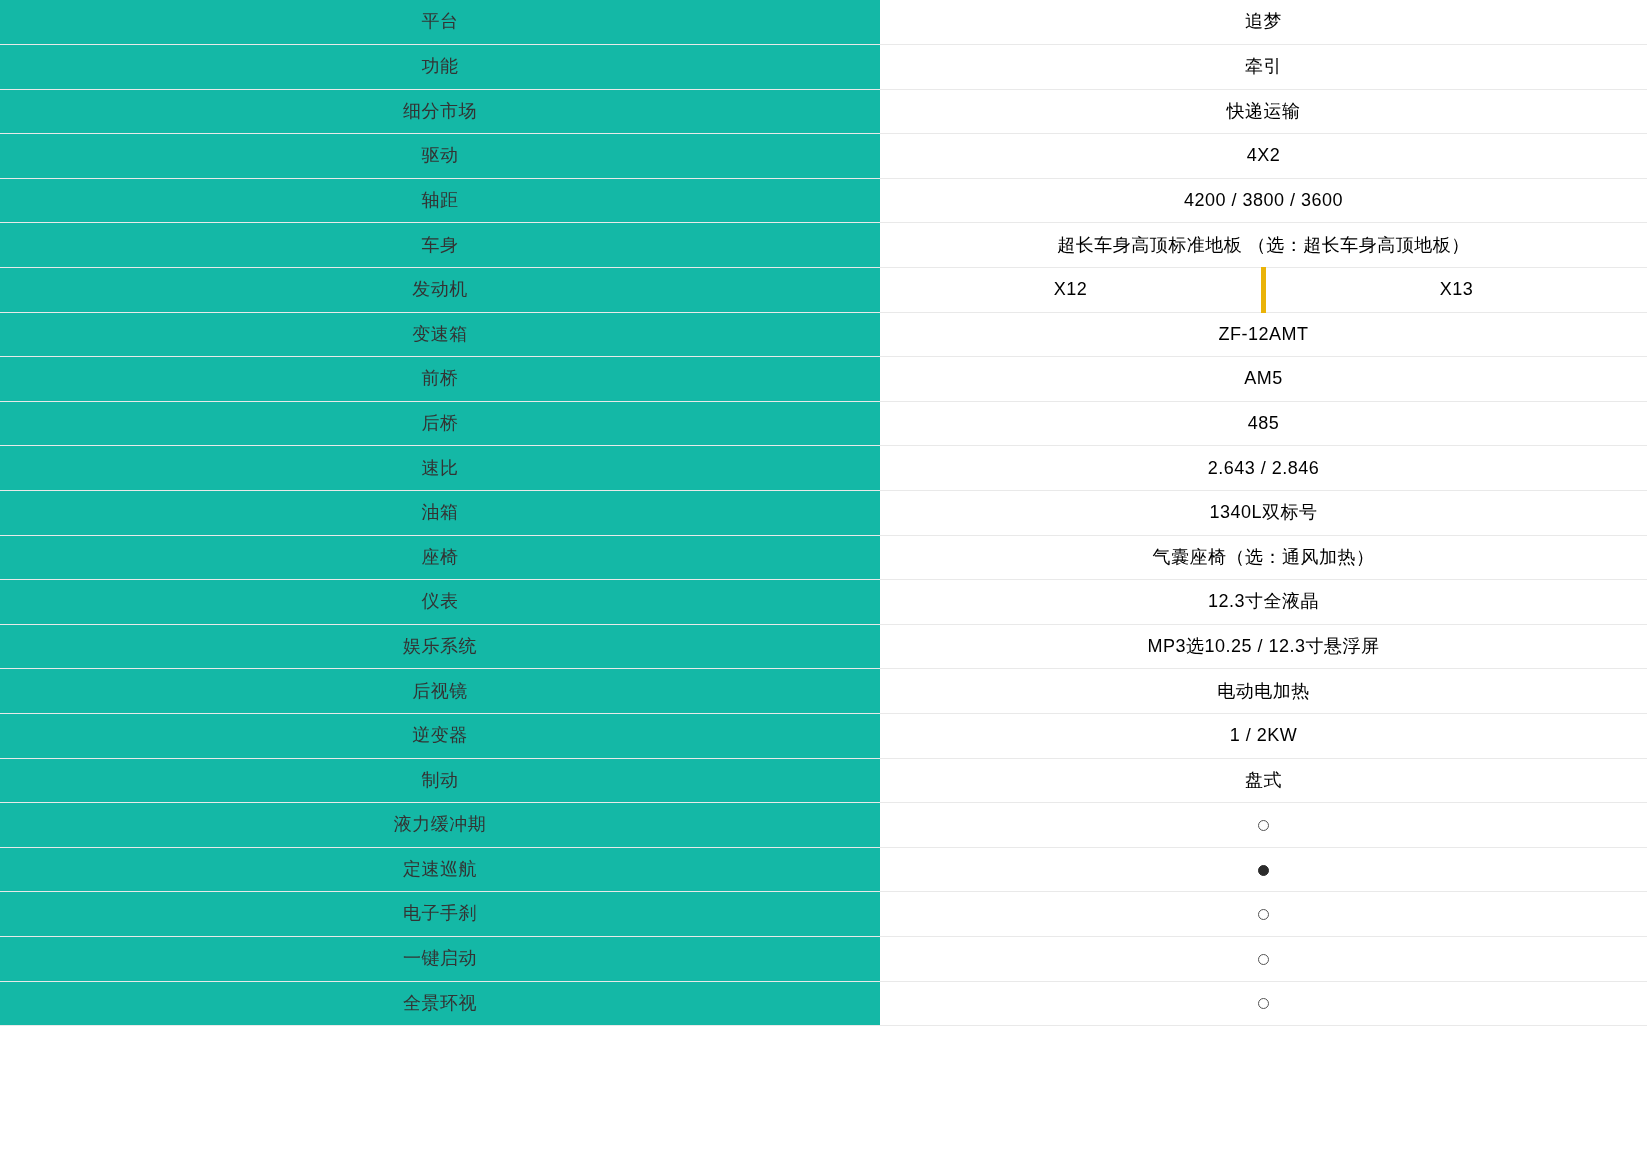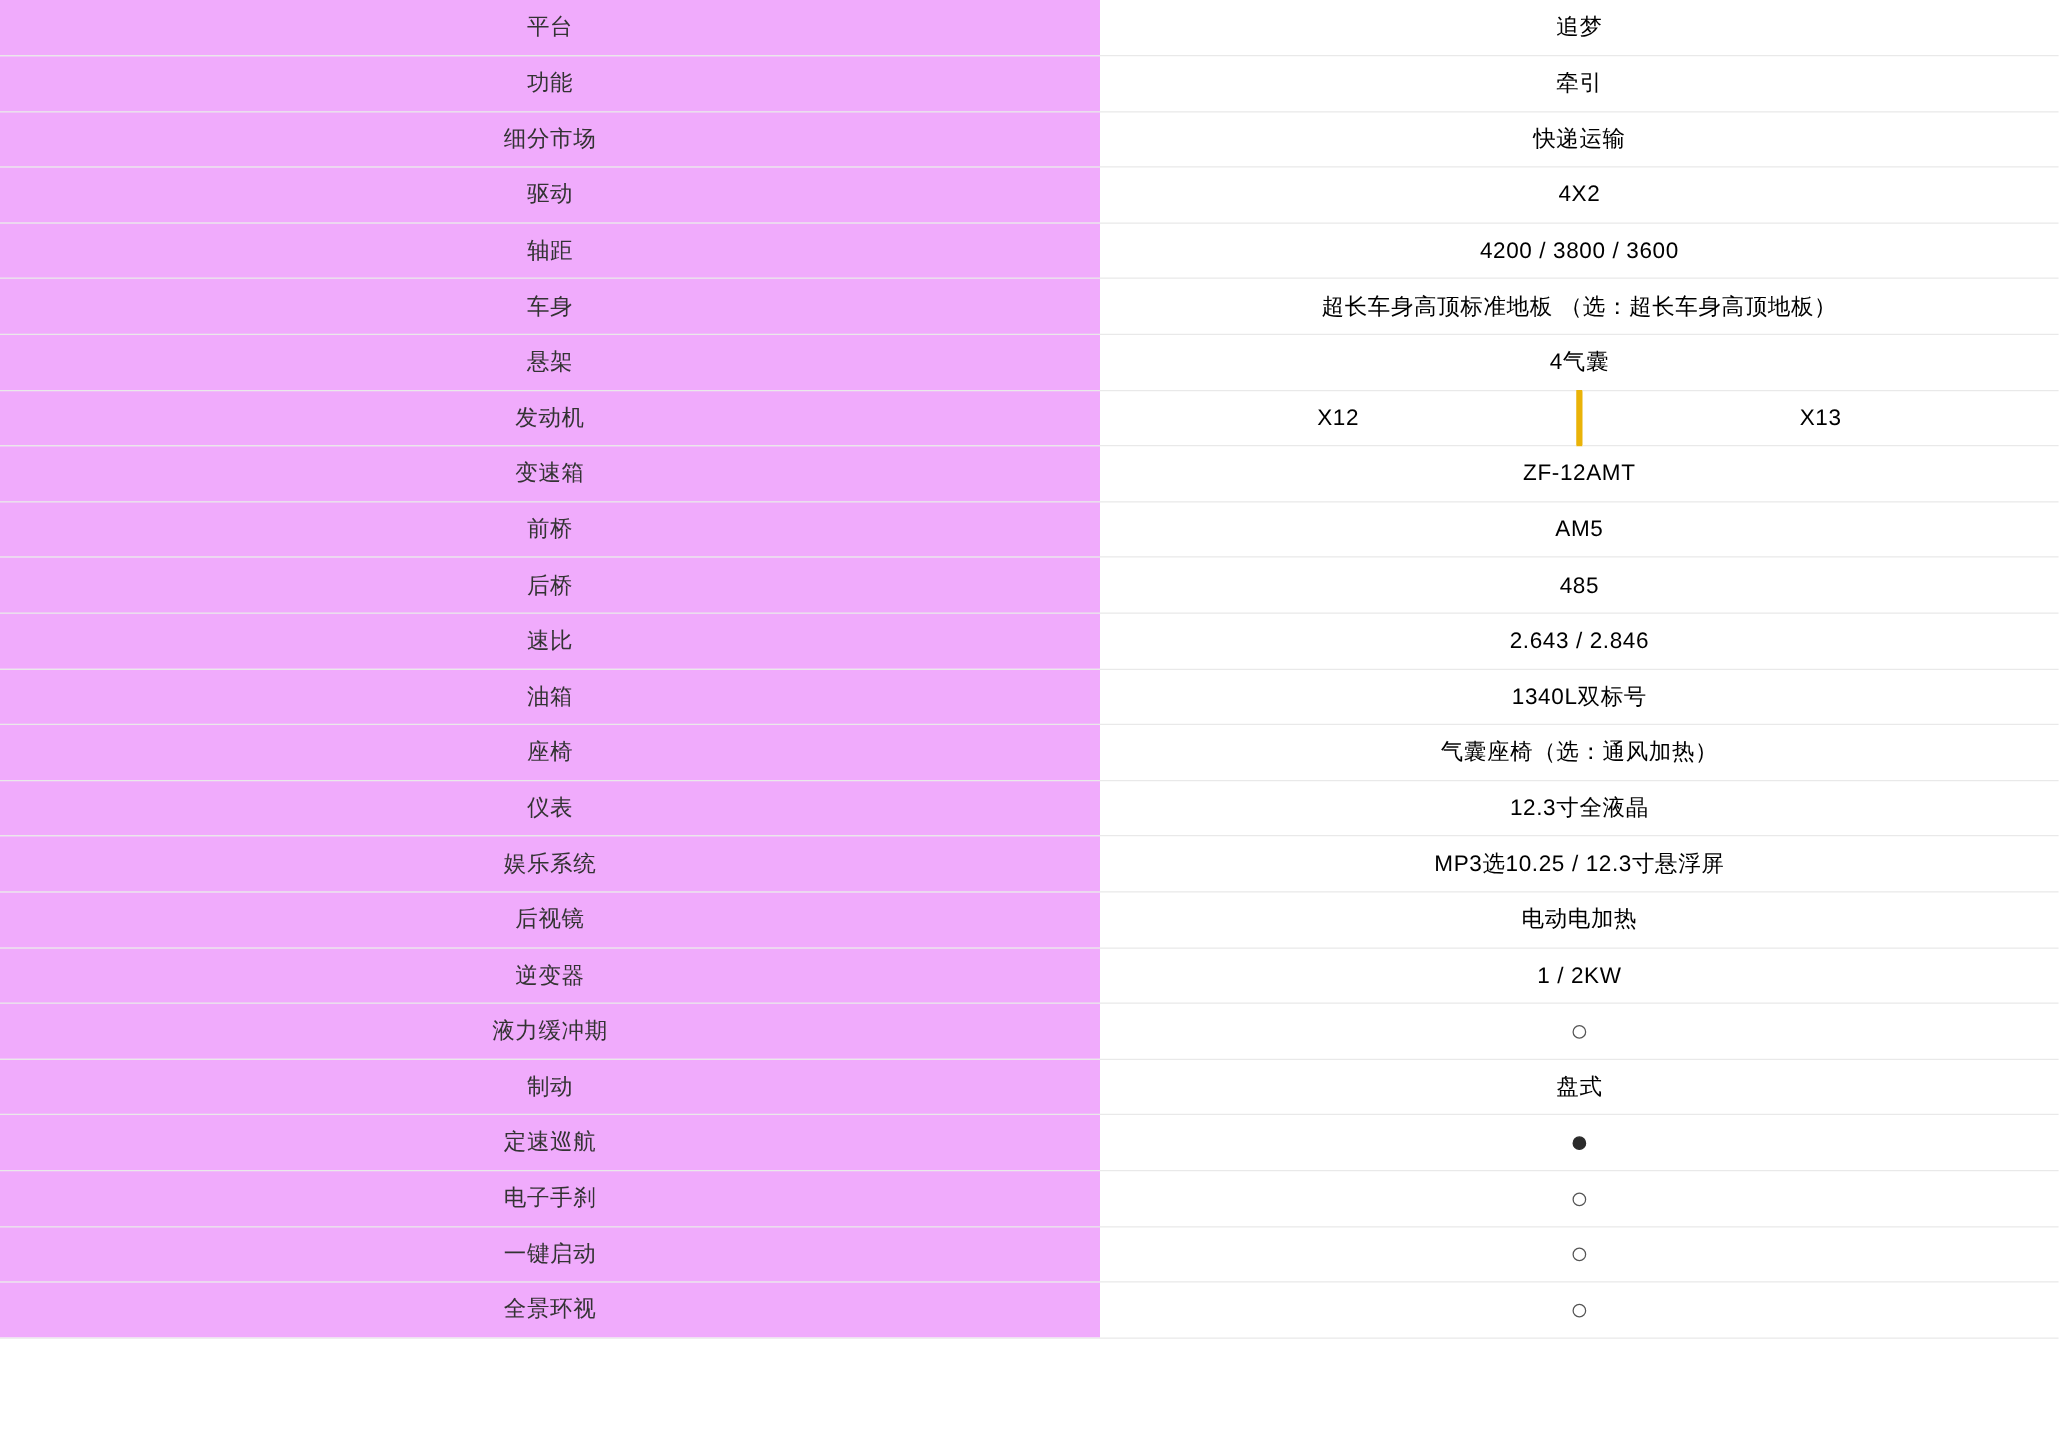--- a/index.html
+++ b/index.html
@@ -31,21 +31,21 @@
     text-align: center;
     vertical-align: middle;
     padding: 0;
     line-height: 1.3;
     font-weight: 400;
   }
 
   
   td.label-cell {
     width: 880px;
-    background: #f0abfc;
+    background: #14b8a6;
     color: #333333;
     letter-spacing: 0.5px;
   }
   
   td.value-cell {
     background: #ffffff;
     color: #000000;
     letter-spacing: 0.5px;
   }
   td.value-split {
@@ -97,24 +97,20 @@
       </tr>
       <tr>
         <td class="label-cell">轴距</td>
         <td class="value-cell" colspan="2">4200 / 3800 / 3600</td>
       </tr>
       <tr>
         <td class="label-cell">车身</td>
         <td class="value-cell" colspan="2">超长车身高顶标准地板 （选：超长车身高顶地板）</td>
       </tr>
       <tr>
-        <td class="label-cell">悬架</td>
-        <td class="value-cell" colspan="2">4气囊</td>
-      </tr>
-      <tr>
         <td class="label-cell">发动机</td>
         <td class="value-cell value-split">X12</td>
         <td class="value-cell value-split-last">X13</td>
       </tr>
       <tr>
         <td class="label-cell">变速箱</td>
         <td class="value-cell" colspan="2">ZF-12AMT</td>
       </tr>
       <tr>
         <td class="label-cell">前桥</td>
@@ -146,26 +142,26 @@
       </tr>
       <tr>
         <td class="label-cell">后视镜</td>
         <td class="value-cell" colspan="2">电动电加热</td>
       </tr>
       <tr>
         <td class="label-cell">逆变器</td>
         <td class="value-cell" colspan="2">1 / 2KW</td>
       </tr>
       <tr>
+        <td class="label-cell">制动</td>
+        <td class="value-cell" colspan="2">盘式</td>
+      </tr>
+      <tr>
         <td class="label-cell">液力缓冲期</td>
         <td class="value-cell" colspan="2"><span class="dot hollow"></span></td>
-      </tr>
-      <tr>
-        <td class="label-cell">制动</td>
-        <td class="value-cell" colspan="2">盘式</td>
       </tr>
       <tr>
         <td class="label-cell">定速巡航</td>
         <td class="value-cell" colspan="2"><span class="dot filled"></span></td>
       </tr>
       <tr>
         <td class="label-cell">电子手刹</td>
         <td class="value-cell" colspan="2"><span class="dot hollow"></span></td>
       </tr>
       <tr>

